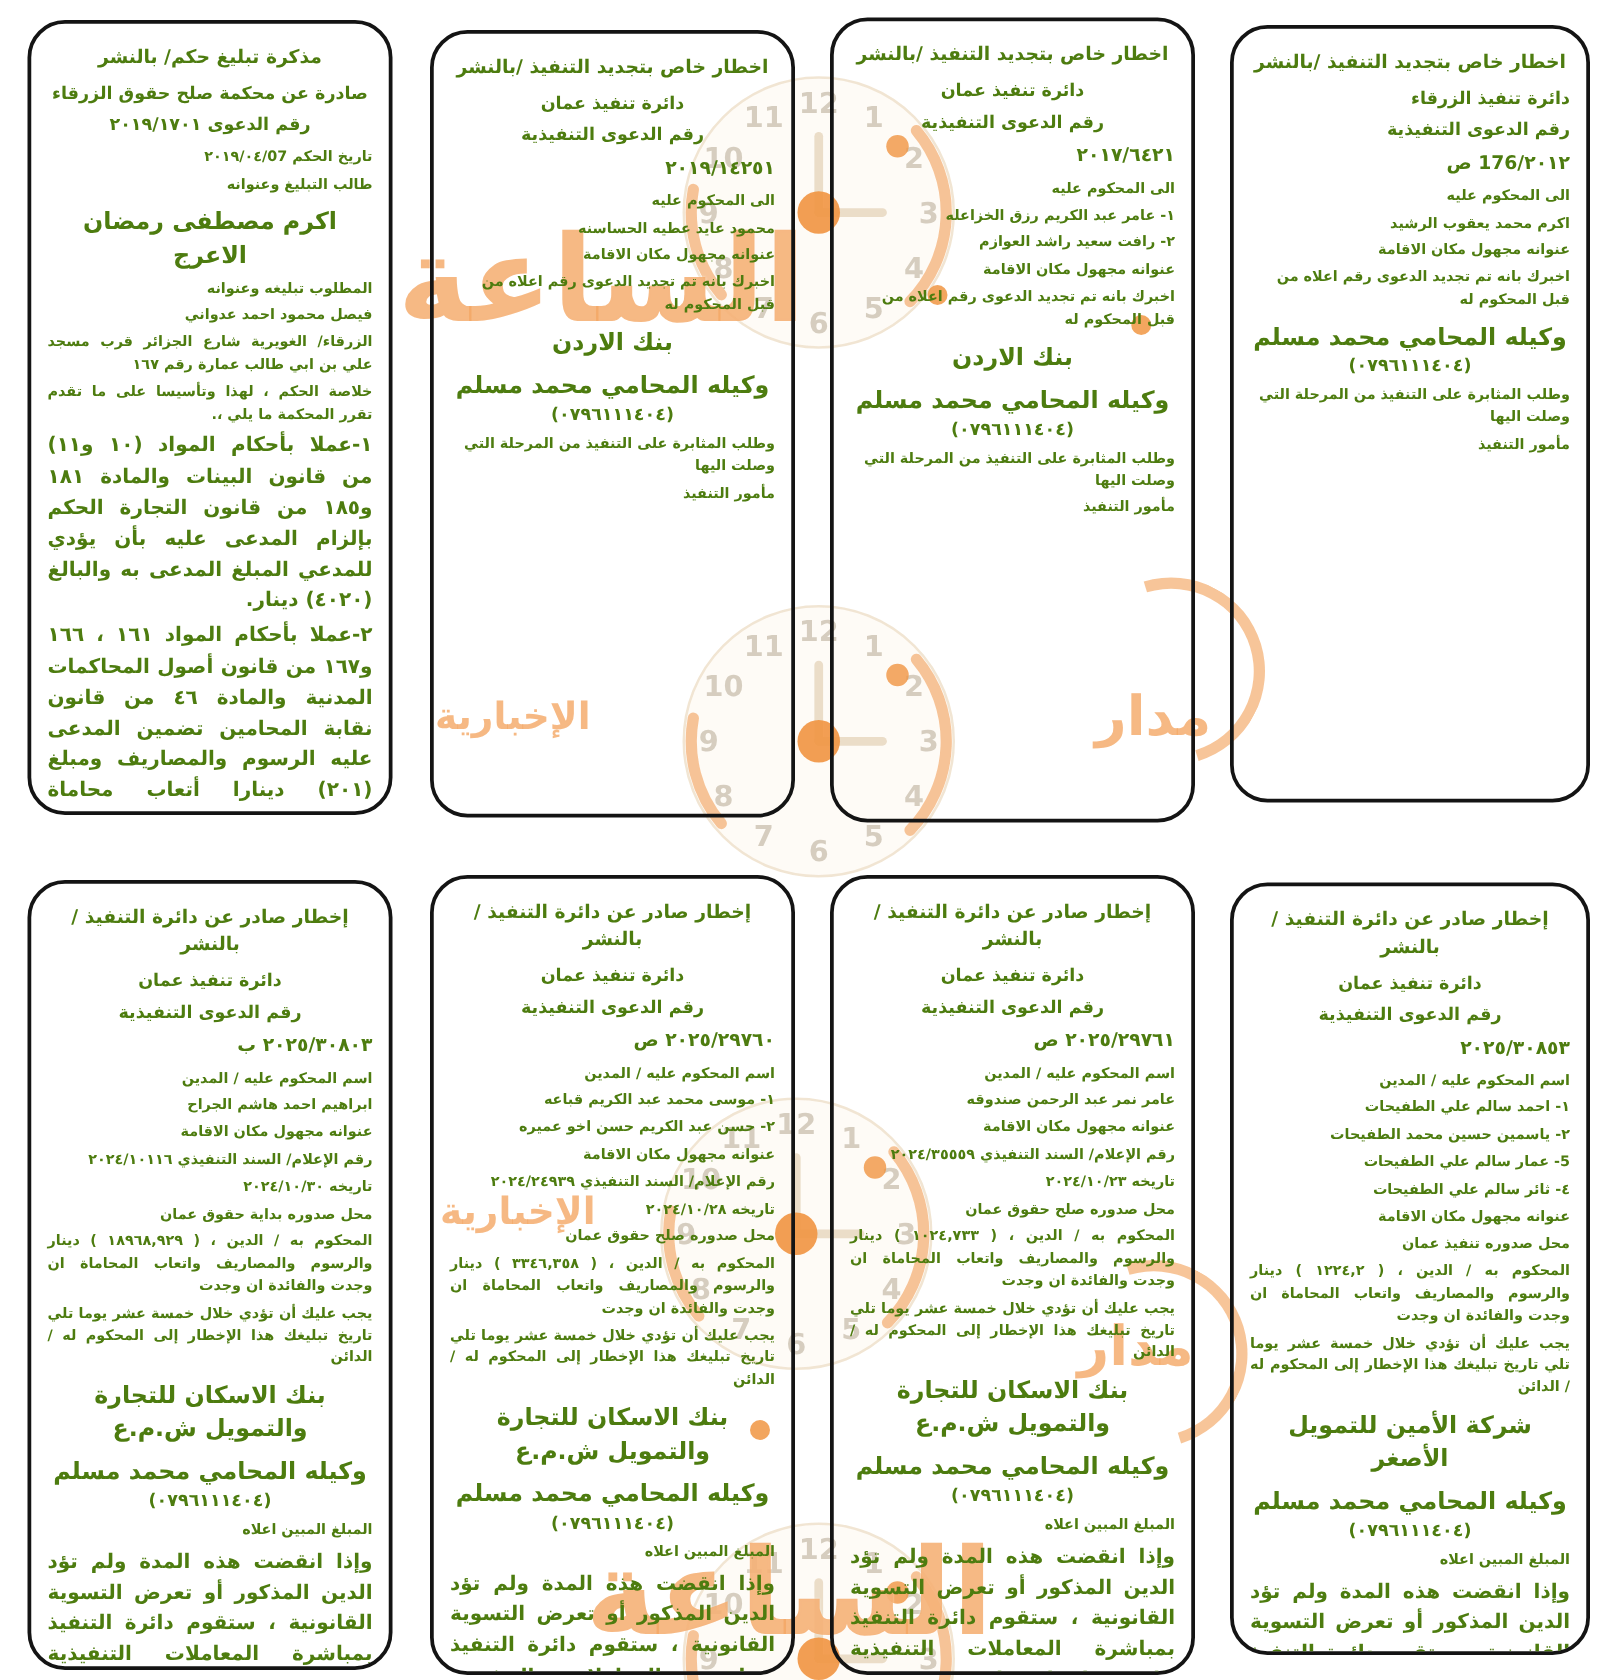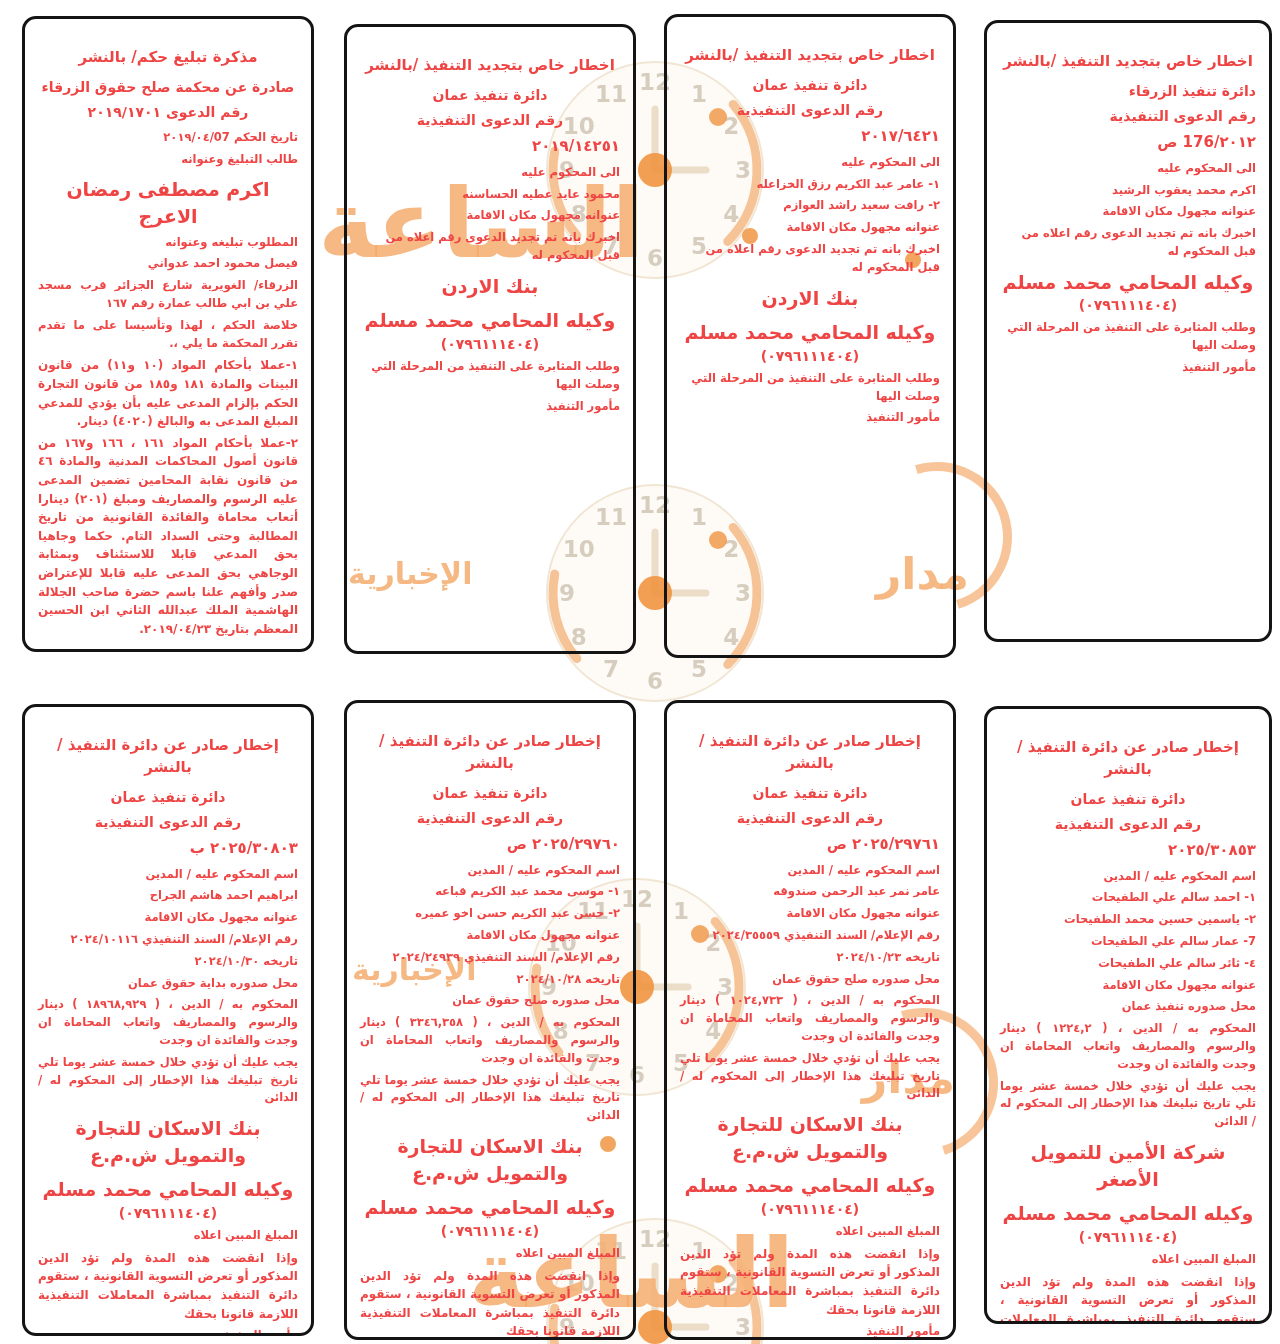--- a/index.html
+++ b/index.html
@@ -20,41 +20,41 @@
   .d0{left:742px;top:228px}.d1{left:905px;top:252px}.d2{left:600px;top:1136px}
   .wm-text{position:absolute;color:rgba(242,157,84,.8);font-weight:bold;white-space:nowrap;
     text-shadow:0 0 2px rgba(255,255,255,.6)}
   .w0{left:318px;top:168px;font-size:96px}
   .w1{left:348px;top:556px;font-size:30px}
   .w2{left:876px;top:548px;font-size:44px}
   .w3{left:468px;top:1218px;font-size:96px}
   .w4{left:862px;top:1052px;font-size:44px}
   .w5{left:352px;top:952px;font-size:30px}
   
-  .card{position:absolute;z-index:2;border:3px solid #141414;border-radius:14px;
-    padding:26px 13px;direction:rtl;color:#ef4444;overflow:hidden;background:transparent}
+  .card{position:absolute;z-index:2;border:3px solid #141414;border-radius:30px;
+    padding:14px 13px;direction:rtl;color:#4d7c0f;overflow:hidden;background:transparent}
   .c0{left:984px;top:20px;width:288px;height:622px}
   .c1{left:664px;top:14px;width:292px;height:644px}
   .c2{left:344px;top:24px;width:292px;height:630px}
   .c3{left:22px;top:16px;width:292px;height:636px}
   .c4{left:984px;top:706px;width:288px;height:618px}
   .c5{left:664px;top:700px;width:292px;height:640px}
   .c6{left:344px;top:700px;width:292px;height:640px}
   .c7{left:22px;top:704px;width:292px;height:632px}
   .ln{font-weight:bold}
   .a-c{text-align:center}
   .a-r{text-align:right}
   .a-j{text-align:justify}
   .t{font-size:15px;line-height:1.45;margin:2px 0 10px}
   .h{font-size:14px;margin:9px 0}
   .n{font-size:15px;margin:9px 0;letter-spacing:.5px}
   .b{font-size:11.5px;line-height:1.55;margin:4px 0}
   .name{font-size:19px;line-height:1.4;margin:8px 0 2px}
   .phone{font-size:14px;margin:2px 0 6px;letter-spacing:1px}
-  .sm{font-size:12px;line-height:1.55;margin:3px 0}
+  .sm{font-size:16px;line-height:1.55;margin:3px 0}
 </style>
 </head>
 <body>
 
 <div class="wm-layer">
   <div class="clock k0"><svg width="230" height="230" viewBox="0 0 230 230">
         <circle cx="115" cy="115" r="108" fill="#fdf6ec" fill-opacity="0.55" stroke="#f0e3cf" stroke-width="2"></circle>
         <circle cx="115" cy="115" r="102" fill="none" stroke="#f2a45f" stroke-width="9" stroke-opacity="0.7" stroke-linecap="round" stroke-dasharray="150 170 90 1000" transform="rotate(-40 115 115)"></circle>
         <text x="115.0" y="35.0" font-size="23" font-weight="bold" fill="#c9bfae" fill-opacity="0.85" text-anchor="middle">12</text>
         <text x="159.0" y="46.8" font-size="23" font-weight="bold" fill="#c9bfae" fill-opacity="0.85" text-anchor="middle">1</text>
@@ -206,21 +206,21 @@
     <div class="ln sm a-j">٢-عملا بأحكام المواد ١٦١ ، ١٦٦ و١٦٧ من قانون أصول المحاكمات المدنية والمادة ٤٦ من قانون نقابة المحامين تضمين المدعى عليه الرسوم والمصاريف ومبلغ (٢٠١) دينارا أتعاب محاماة والفائدة القانونية من تاريخ المطالبة وحتى السداد التام. حكما وجاهيا بحق المدعي قابلا للاستئناف وبمثابة الوجاهي بحق المدعى عليه قابلا للإعتراض صدر وأفهم علنا باسم حضرة صاحب الجلالة الهاشمية الملك عبدالله الثاني ابن الحسين المعظم بتاريخ ٢٠١٩/٠٤/٢٣.</div>
   </div>
 <div class="card c4">
     <div class="ln t a-c">إخطار صادر عن دائرة التنفيذ / بالنشر</div>
     <div class="ln h a-c">دائرة تنفيذ عمان</div>
     <div class="ln h a-c">رقم الدعوى التنفيذية</div>
     <div class="ln n a-r">٢٠٢٥/٣٠٨٥٣</div>
     <div class="ln b a-r">اسم المحكوم عليه / المدين</div>
     <div class="ln b a-r">١- احمد سالم علي الطفيحات</div>
     <div class="ln b a-r">٢- ياسمين حسين محمد الطفيحات</div>
-    <div class="ln b a-r">7- عمار سالم علي الطفيحات</div>
+    <div class="ln b a-r">5- عمار سالم علي الطفيحات</div>
     <div class="ln b a-r">٤- ثائر سالم علي الطفيحات</div>
     <div class="ln b a-r">عنوانه مجهول مكان الاقامة</div>
     <div class="ln b a-r">محل صدوره تنفيذ عمان</div>
     <div class="ln b a-j">المحكوم به / الدين ، ( ١٢٢٤,٢ ) دينار والرسوم والمصاريف واتعاب المحاماة ان وجدت والفائدة ان وجدت</div>
     <div class="ln b a-j">يجب عليك أن تؤدي خلال خمسة عشر يوما تلي تاريخ تبليغك هذا الإخطار إلى المحكوم له / الدائن</div>
     <div class="ln name a-c">شركة الأمين للتمويل الأصغر</div>
     <div class="ln name a-c">وكيله المحامي محمد مسلم</div>
     <div class="ln phone a-c">(٠٧٩٦١١١٤٠٤)</div>
     <div class="ln b a-r">المبلغ المبين اعلاه</div>
     <div class="ln sm a-j">وإذا انقضت هذه المدة ولم تؤد الدين المذكور أو تعرض التسوية القانونية ، ستقوم دائرة التنفيذ بمباشرة المعاملات التنفيذية اللازمة قانونا بحقك</div>

